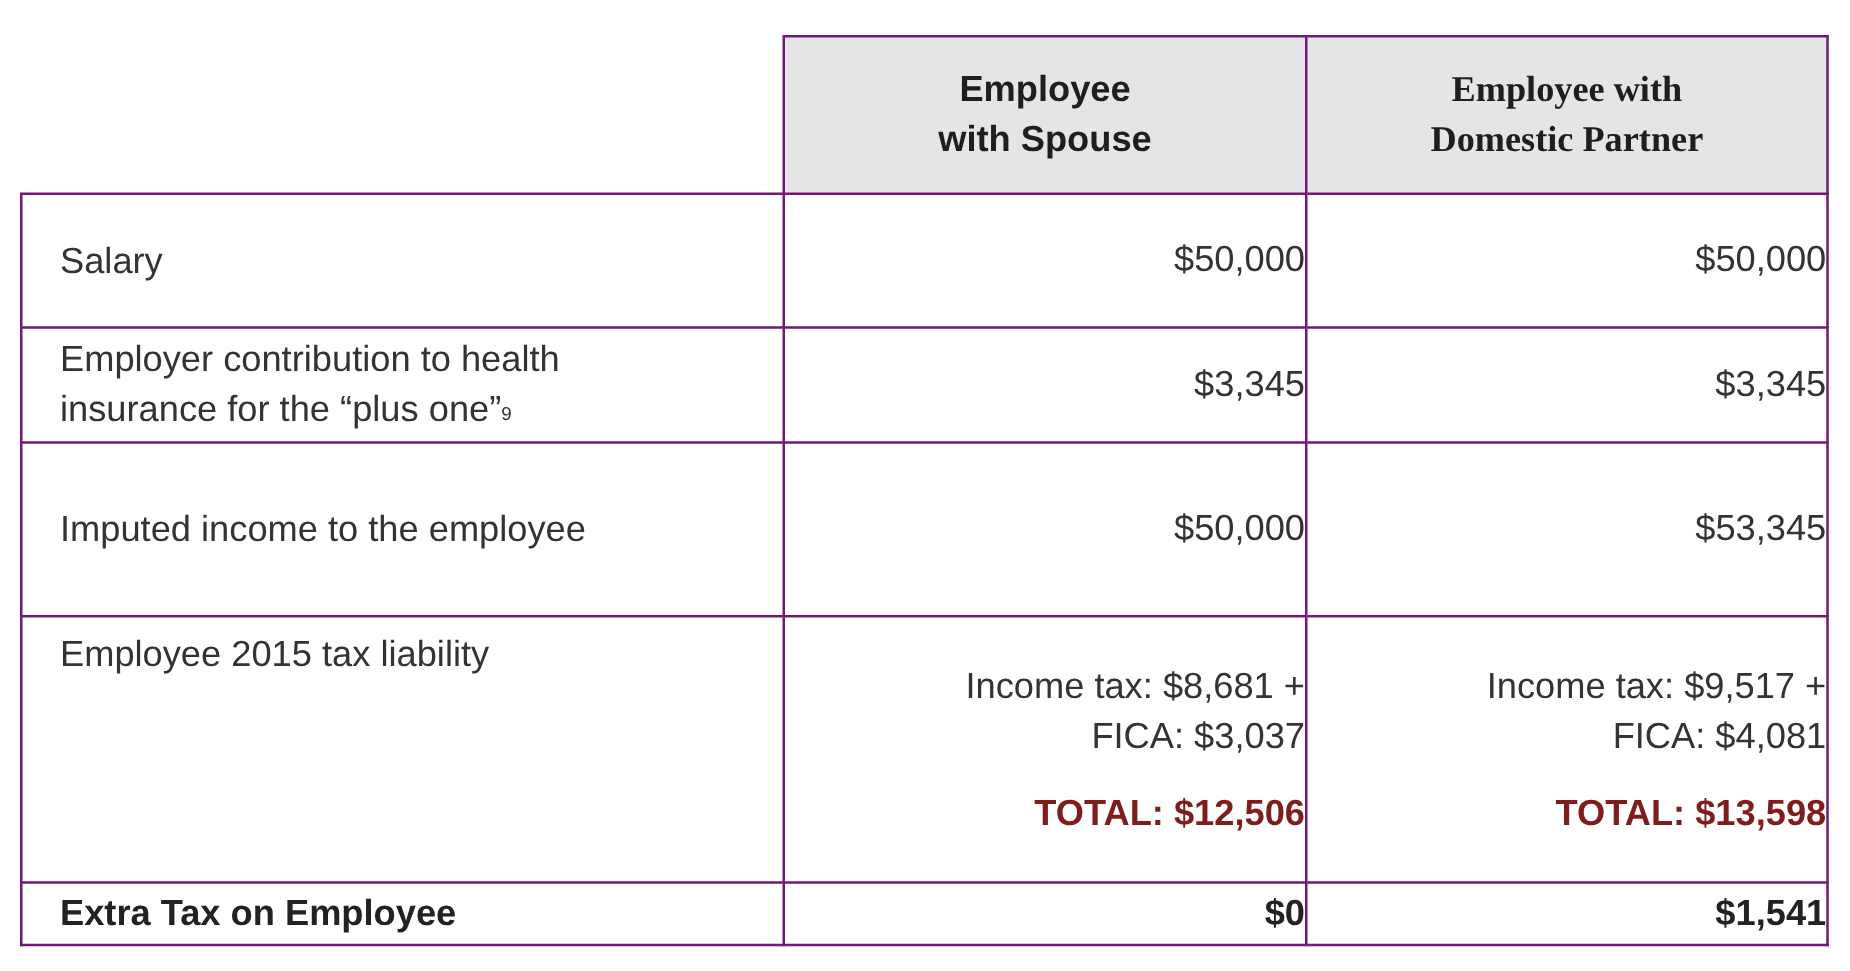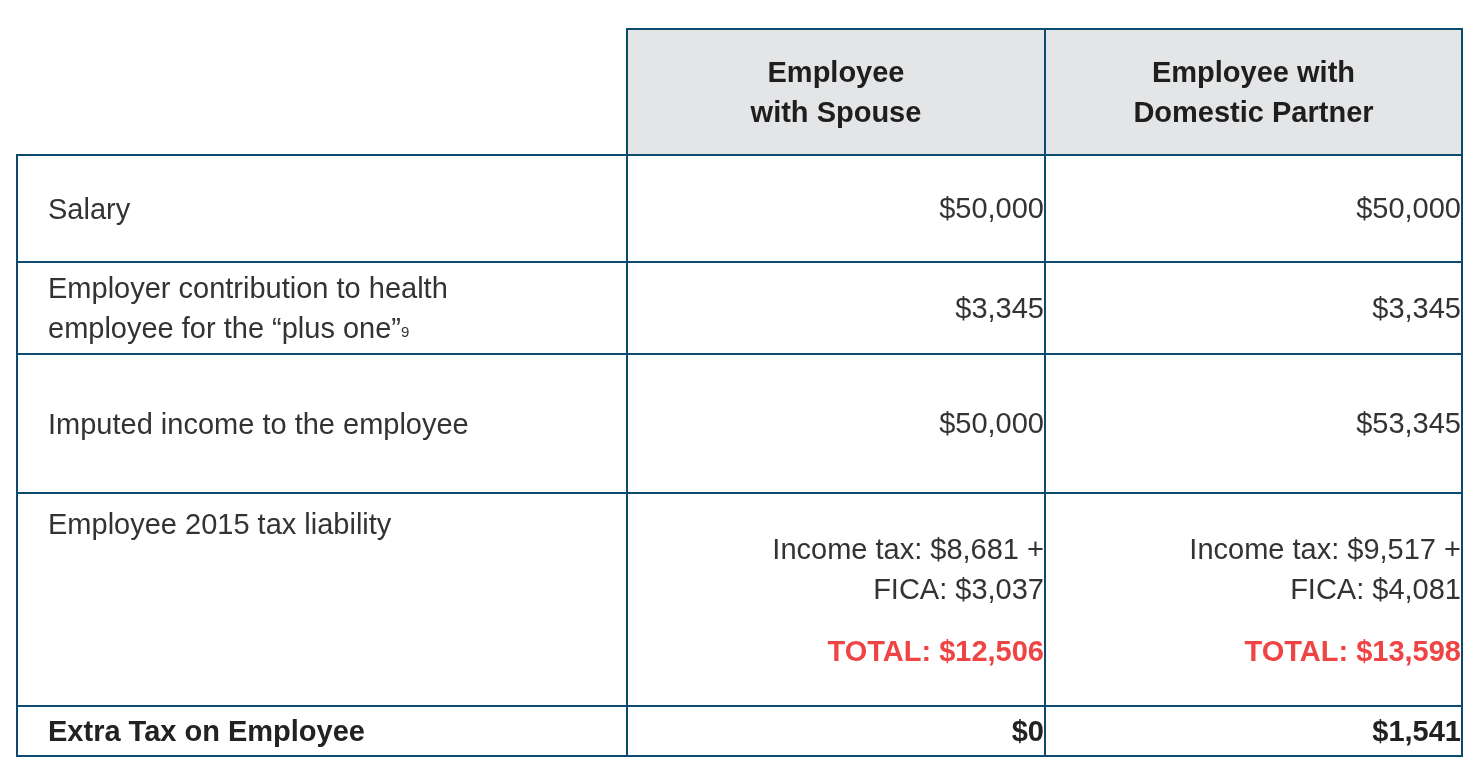--- a/index.html
+++ b/index.html
@@ -1,35 +1,35 @@
 <!DOCTYPE html>
 <html><head>
 <meta charset="utf-8">
 <style>
   html,body{margin:0;padding:0;background:#fff;}
   body{width:1480px;height:777px;position:relative;font-family:"Liberation Sans",sans-serif;color:#2a2a2a;}
   .tbl{position:absolute;left:16px;top:28px;border-collapse:collapse;}
-  .tbl td,.tbl th{border:2px solid #0c4a6e;padding:0;}
+  .tbl td,.tbl th{border:2px solid #701a75;padding:0;}
   .tbl th{background:#e4e5e7;font-weight:bold;font-size:29px;line-height:40px;color:#1e1e1e;text-align:center;}
   .tbl th.blank{background:#fff;border-top:none;border-left:none;}
   .c0{width:609px;}
   .c1{width:416px;}
-  .c2{width:415px;}
+  .c2{width:415px;font-family:Liberation Serif, serif;}
   .lbl{font-size:29px;line-height:40px;padding-left:30px !important;color:#333;}
   .val{font-size:29px;text-align:right;color:#333;}
   .bold{font-weight:bold;color:#222;}
   .top{vertical-align:top;padding-top:10px !important;}
   .r0{height:126px;}
   .r1{height:107px;}
   .r2{height:92px;}
   .r3{height:139px;}
   .r4{height:213px;}
   .r5{height:50px;}
   .line{display:block;line-height:40px;}
-  .total{display:block;margin-top:22px;font-weight:bold;color:#ef4444;line-height:40px;}
+  .total{display:block;margin-top:22px;font-weight:bold;color:#7f1d1d;line-height:40px;}
   sup{font-size:15px;vertical-align:top;position:relative;top:4px;}
 </style>
 </head>
 <body>
 
 <table class="tbl">
   <tbody>
       <tr class="r0">
     <th class="blank c0"></th>
     <th class="c1">
@@ -42,21 +42,21 @@
     </th>
   </tr>
   <tr class="r1">
     <td class="lbl">Salary</td>
     <td class="val">$50,000</td>
     <td class="val">$50,000</td>
   </tr>
   <tr class="r2">
     <td class="lbl">
       <span class="line">Employer contribution to health</span>
-      <span class="line"><span>employee for the “plus one”</span><sup>9</sup></span>
+      <span class="line"><span>insurance for the “plus one”</span><sup>9</sup></span>
     </td>
     <td class="val">$3,345</td>
     <td class="val">$3,345</td>
   </tr>
   <tr class="r3">
     <td class="lbl">Imputed income to the employee</td>
     <td class="val">$50,000</td>
     <td class="val">$53,345</td>
   </tr>
   <tr class="r4">

